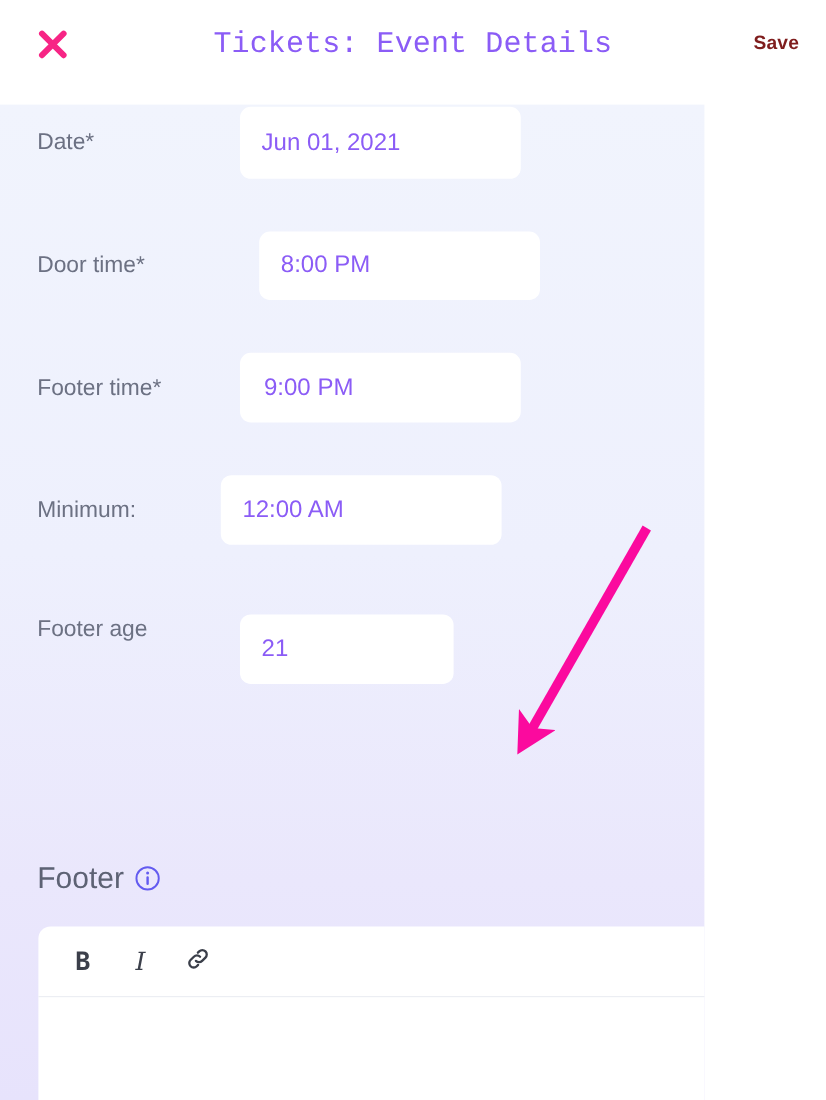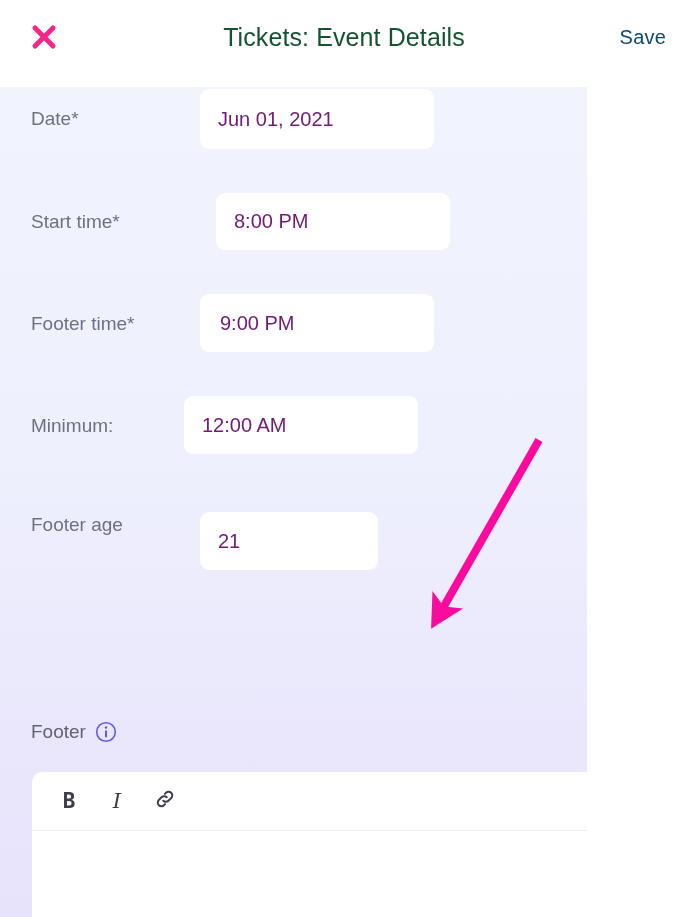--- a/index.html
+++ b/index.html
@@ -47,32 +47,33 @@
   .close-btn svg { display: block; }
 
   .header-title {
     position: absolute;
     left: 0;
     top: 21px;
     width: 688px;
     text-align: center;
     font-size: 25px;
     font-weight: 400;
-    color: #14532d;
+    color: #8b5cf6;
     letter-spacing: 0.1px;
     line-height: 32px;
+    font-family: Liberation Mono, monospace;
   }
 
   .save-btn {
     position: absolute;
     right: 22px;
     top: 22px;
-    font-size: 20px;
-    font-weight: 400;
-    color: #0c4a6e;
+    font-size: 16px;
+    font-weight: 700;
+    color: #7f1d1d;
     cursor: pointer;
     line-height: 30px;
     letter-spacing: 0.2px;
   }
 
   
   .content {
     position: absolute;
     top: 87px; left: 0;
     width: 587px;
@@ -104,21 +105,21 @@
   }
 
   .input-box {
     position: absolute;
     background: #ffffff;
     border-radius: 9px;
     border: none;
     outline: none;
     font-family: "Liberation Sans", sans-serif;
     font-size: 20px;
-    color: #701a75;
+    color: #8b5cf6;
     padding: 0 0 0 18px;
     line-height: 1;
     display: flex;
     align-items: center;
   }
 
   
   #row-date   .input-box { left: 200px; top: 0px;   width: 234px; height: 60px; }
   #row-door   .input-box { left: 216px; top: 0px;   width: 234px; height: 57px; }
   #row-start  .input-box { left: 200px; top: 0px;   width: 234px; height: 58px; padding-left: 20px; }
@@ -129,21 +130,21 @@
   .footer-label-wrap {
     position: absolute;
     left: 31px;
     top: 631px;
     display: flex;
     align-items: center;
     gap: 9px;
   }
 
   .footer-label {
-    font-size: 19px;
+    font-size: 25px;
     color: #5d6274;
     line-height: 28px;
   }
 
   .info-icon {
     width: 22px;
     height: 22px;
     display: block;
     cursor: pointer;
   }
@@ -233,21 +234,21 @@
   </div>
 
   <div class="content">
 
     <div class="field-row" id="row-date" style="top:2px;">
       <div class="field-label" style="top:15px;">Date*</div>
       <input class="input-box" type="text" readonly="" value="Jun 01, 2021" style="">
     </div>
 
     <div class="field-row" id="row-door" style="top:106px;">
-      <div class="field-label" style="top:14px;">Start time*</div>
+      <div class="field-label" style="top:14px;">Door time*</div>
       <input class="input-box" type="text" readonly="" value="8:00 PM" style="">
     </div>
 
     <div class="field-row" id="row-start" style="top:207px;">
       <div class="field-label" style="top:15px;">Footer time*</div>
       <input class="input-box" type="text" readonly="" value="9:00 PM" style="">
     </div>
 
     <div class="field-row" id="row-curfew" style="top:309px;">
       <div class="field-label" style="top:15px;">Minimum:</div>

